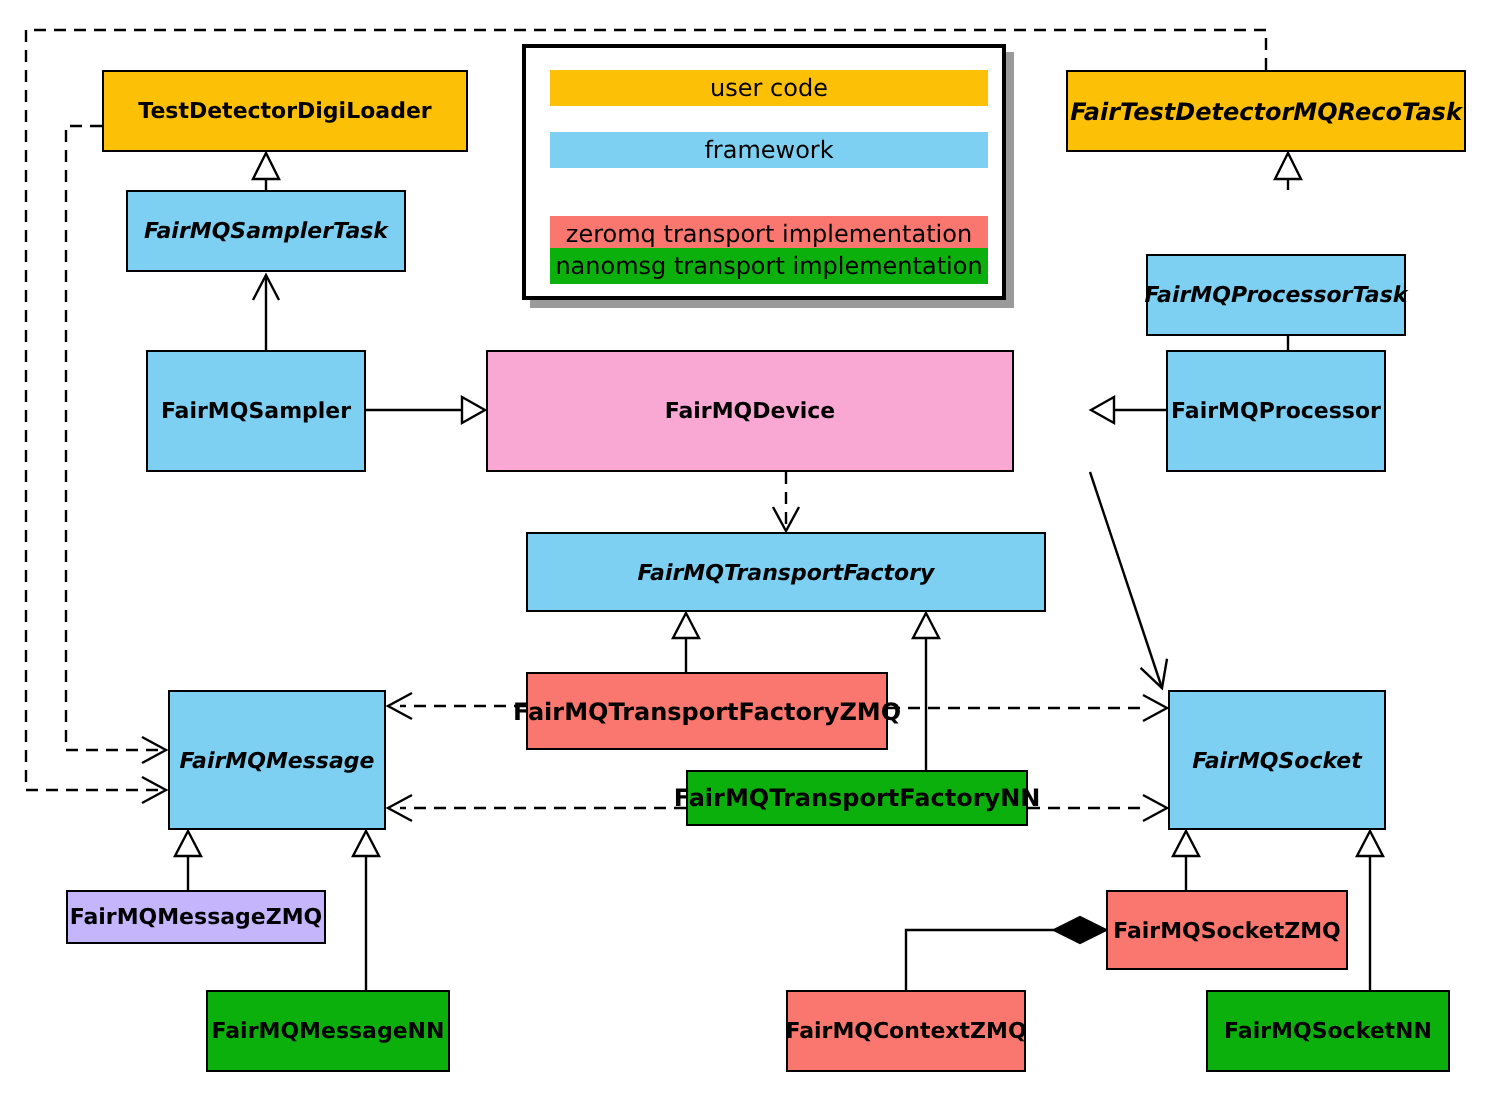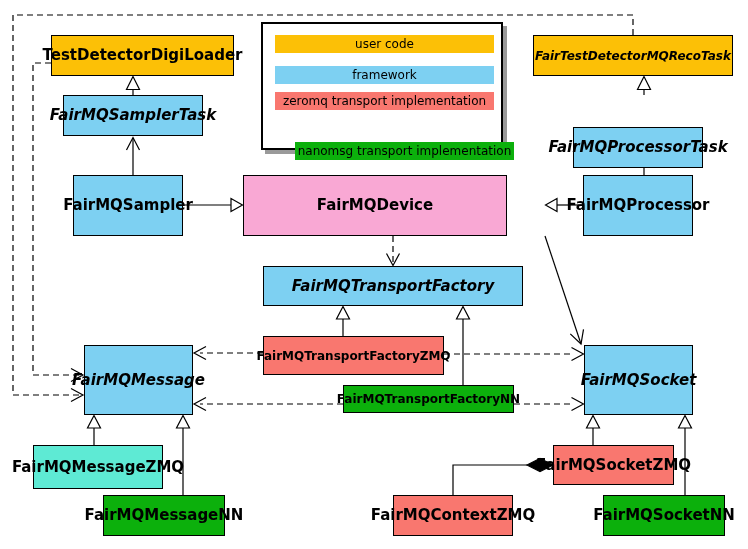--- a/index.html
+++ b/index.html
@@ -4,21 +4,21 @@
 <style>
   html,body { margin:0; padding:0; background:#fff; }
   #canvas {
     position:relative; width:748px; height:549px; background:#ffffff;
     font-family:"DejaVu Sans","Liberation Sans",sans-serif; overflow:hidden;
   }
   #edges { position:absolute; left:0; top:0; width:748px; height:549px; }
   .node {
     position:absolute; box-sizing:border-box; border:1.5px solid #000;
     display:flex; align-items:center; justify-content:center;
-    font-weight:bold; font-size:15px; color:#000; white-space:nowrap;
+    font-weight:bold; font-size:11px; color:#000; white-space:nowrap;
     line-height:1;
   }
   .abstract { font-style:italic; }
   .legend {
     position:absolute; left:261px; top:22px; width:242px; height:128px;
     box-sizing:border-box; border:2px solid #000; background:#fff;
     box-shadow:4px 4px 0 #9a9a9a;
   }
   .legend-item {
     position:absolute; left:12px; width:219px; height:18px;
@@ -118,22 +118,22 @@
 
     <g>
       <path d="M453,495 V465 H527"></path>
         <polygon points="527,465 540,458.5 553,465 540,471.5" fill="#000"></polygon>
     </g>
   </svg>
 
   <div class="legend">
     <div class="legend-item" style="top: 11px; background-color: rgb(252, 192, 6);">user code</div>
     <div class="legend-item" style="top: 42px; background-color: rgb(125, 208, 242);">framework</div>
-    <div class="legend-item" style="top: 68px; background-color: rgb(249, 119, 111); text-align: center;">zeromq transport implementation</div>
-    <div class="legend-item" style="top: 118px; background-color: rgb(12, 176, 12); margin-left: 20px;">nanomsg transport implementation</div>
+    <div class="legend-item" style="top: 84px; background-color: rgb(249, 119, 111); text-align: center;">zeromq transport implementation</div>
+    <div class="legend-item" style="top: 100px; background-color: rgb(12, 176, 12);">nanomsg transport implementation</div>
   </div>
 
   <div class="node" style="left: 51px; top: 35px; width: 183px; height: 41px; background-color: rgb(252, 192, 6);">TestDetectorDigiLoader</div>
 
   <div class="node abstract" style="left: 63px; top: 95px; width: 140px; height: 41px; background-color: rgb(125, 208, 242);">FairMQSamplerTask</div>
 
   <div class="node" style="left: 73px; top: 175px; width: 110px; height: 61px; background-color: rgb(125, 208, 242);">FairMQSampler</div>
 
   <div class="node" style="left: 533px; top: 35px; width: 200px; height: 41px; font-size: 12px; background-color: rgb(252, 192, 6); font-style: italic;">FairTestDetectorMQRecoTask</div>
 
@@ -144,21 +144,21 @@
   <div class="node" style="left: 243px; top: 175px; width: 264px; height: 61px; background-color: #f9a8d4;">FairMQDevice</div>
 
   <div class="node abstract" style="left: 263px; top: 266px; width: 260px; height: 40px; background-color: rgb(125, 208, 242);">FairMQTransportFactory</div>
 
   <div class="node" style="left: 263px; top: 336px; width: 181px; height: 39px; font-size: 12px; background-color: rgb(249, 119, 111);">FairMQTransportFactoryZMQ</div>
 
   <div class="node" style="left: 343px; top: 385px; width: 171px; height: 28px; font-size: 12px; background-color: rgb(12, 176, 12);">FairMQTransportFactoryNN</div>
 
   <div class="node abstract" style="left: 84px; top: 345px; width: 109px; height: 70px; background-color: rgb(125, 208, 242);">FairMQMessage</div>
 
-  <div class="node" style="left: 33px; top: 445px; width: 130px; height: 44px; background-color: #5eead4;">FairMQMessageZMQ</div>
+  <div class="node" style="left: 33px; top: 445px; width: 130px; height: 27px; background-color: #c4b5fd;">FairMQMessageZMQ</div>
 
   <div class="node" style="left: 103px; top: 495px; width: 122px; height: 41px; background-color: rgb(12, 176, 12);">FairMQMessageNN</div>
 
   <div class="node abstract" style="left: 584px; top: 345px; width: 109px; height: 70px; background-color: rgb(125, 208, 242);">FairMQSocket</div>
 
   <div class="node" style="left: 553px; top: 445px; width: 121px; height: 40px; background-color: rgb(249, 119, 111);">FairMQSocketZMQ</div>
 
   <div class="node" style="left: 603px; top: 495px; width: 122px; height: 41px; background-color: rgb(12, 176, 12);">FairMQSocketNN</div>
 
   <div class="node" style="left: 393px; top: 495px; width: 120px; height: 41px; background-color: rgb(249, 119, 111);">FairMQContextZMQ</div>

